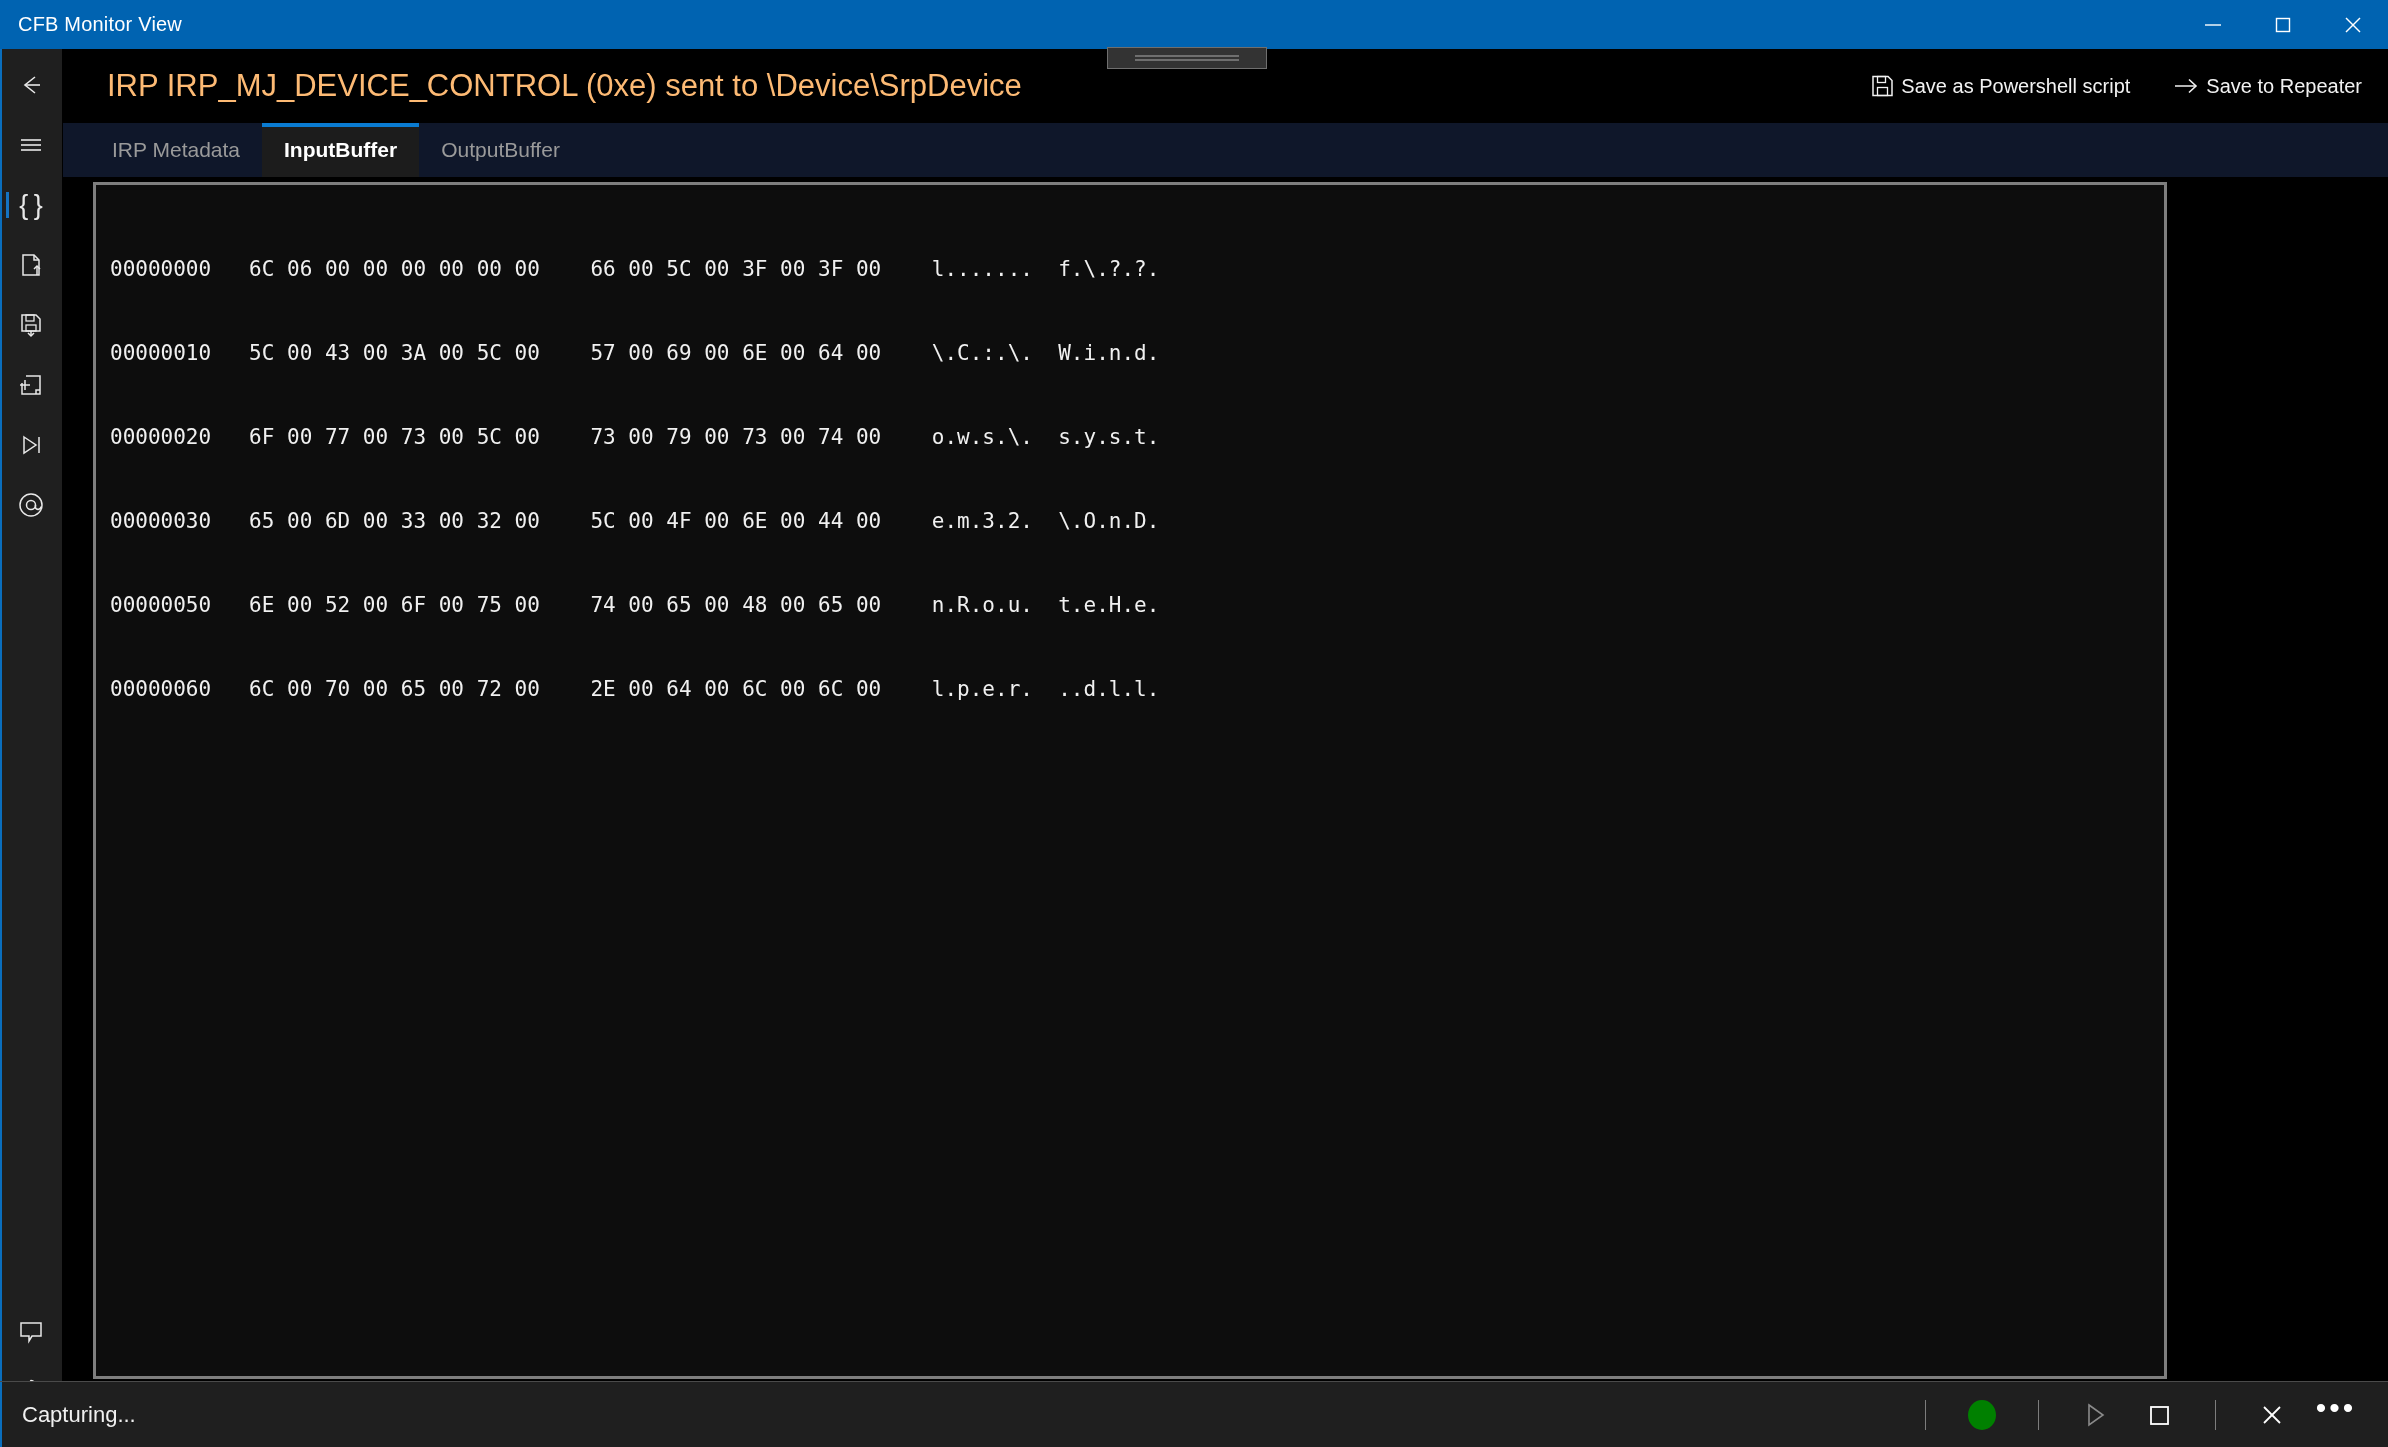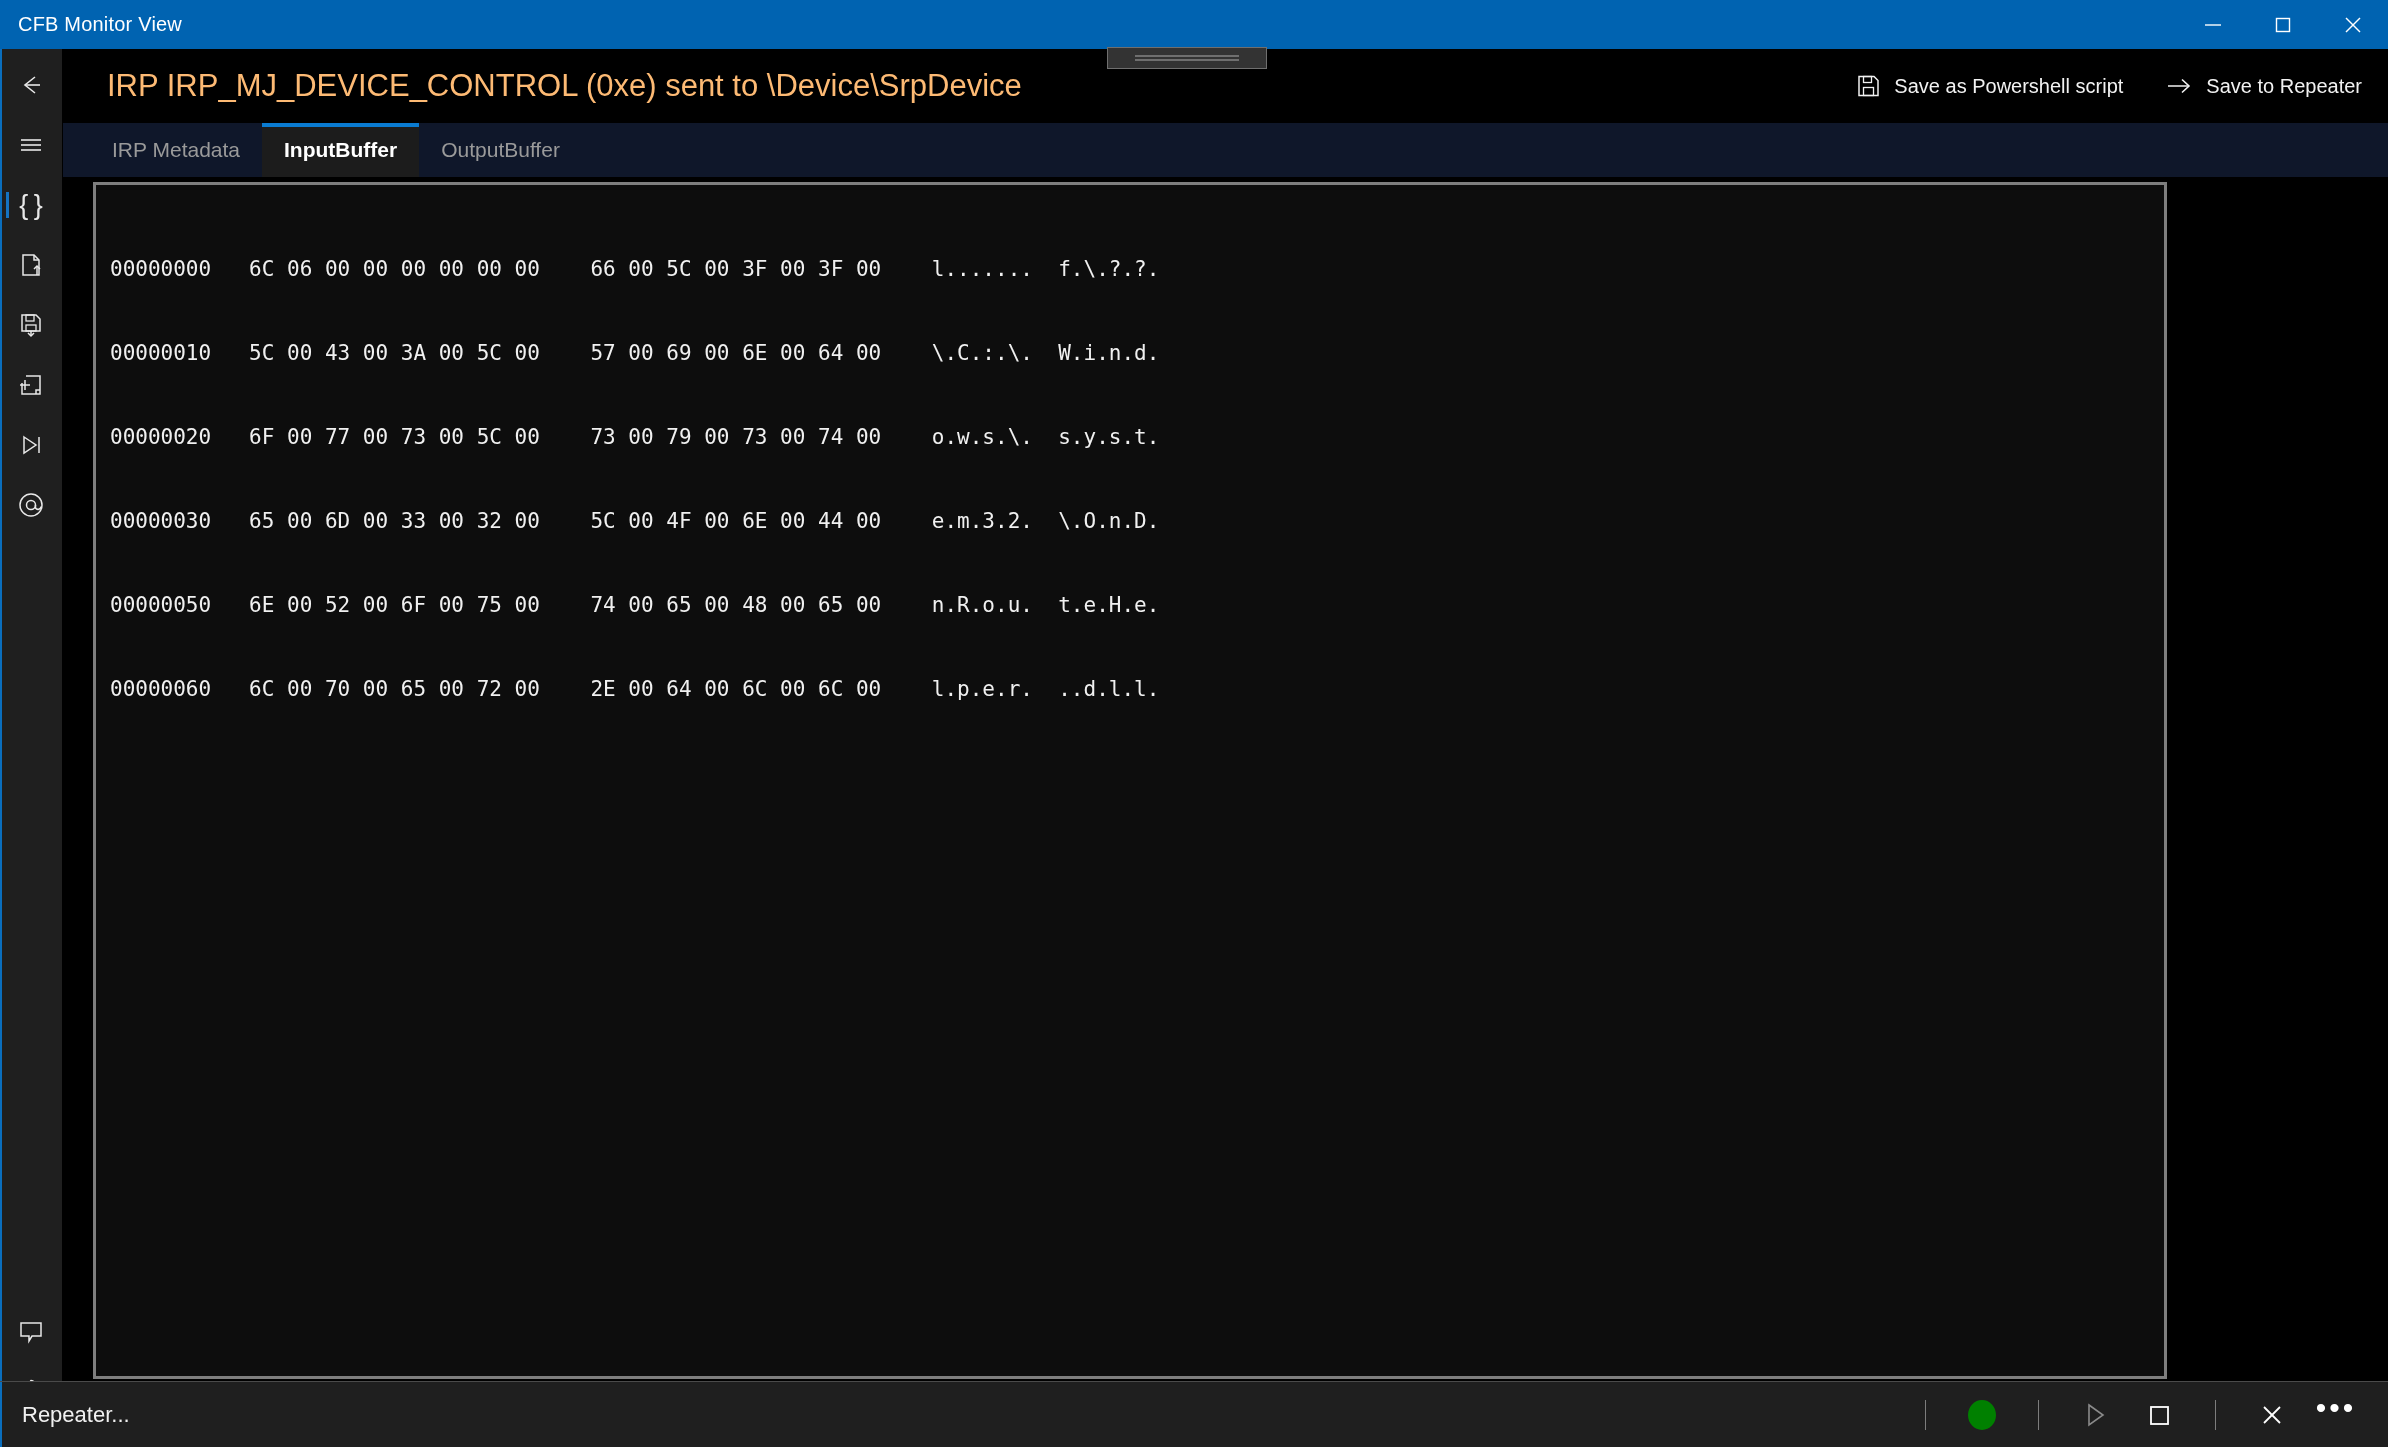--- a/index.html
+++ b/index.html
@@ -97,21 +97,21 @@
     font-size: 31px;
     white-space: nowrap;
   }
   .header-actions {
     position: absolute;
     right: 22px; top: 50%;
     transform: translateY(-50%);
     display: flex; align-items: center; gap: 34px;
   }
   .hdr-btn {
-    display: flex; align-items: center; gap: 13px;
+    display: flex; align-items: center; gap: 6px;
     color: #f2f2f2;
     font-size: 20px;
     background: transparent; border: none;
     cursor: pointer;
     padding: 6px 4px;
     white-space: nowrap;
   }
   .hdr-btn svg { display: block; flex: none; }
 
   
@@ -383,21 +383,21 @@
     <span class="hex-line">00000010   5C 00 43 00 3A 00 5C 00    57 00 69 00 6E 00 64 00    \.C.:.\.  W.i.n.d.</span>
     <span class="hex-line">00000020   6F 00 77 00 73 00 5C 00    73 00 79 00 73 00 74 00    o.w.s.\.  s.y.s.t.</span>
     <span class="hex-line">00000030   65 00 6D 00 33 00 32 00    5C 00 4F 00 6E 00 44 00    e.m.3.2.  \.O.n.D.</span>
     <span class="hex-line">00000050   6E 00 52 00 6F 00 75 00    74 00 65 00 48 00 65 00    n.R.o.u.  t.e.H.e.</span>
     <span class="hex-line">00000060   6C 00 70 00 65 00 72 00    2E 00 64 00 6C 00 6C 00    l.p.e.r.  ..d.l.l.</span>
   </div>
 </div>
 
 <div class="statusbar">
   <div class="status-accent"></div>
-  <span class="status-text">Repeater...</span>
+  <span class="status-text">Capturing...</span>
 
   <div class="status-right">
     <div class="sbar-sep"></div>
 
     <button class="sbar-btn">
       <span class="rec-dot"></span>
     </button>
 
     <div class="sbar-sep"></div>
 

